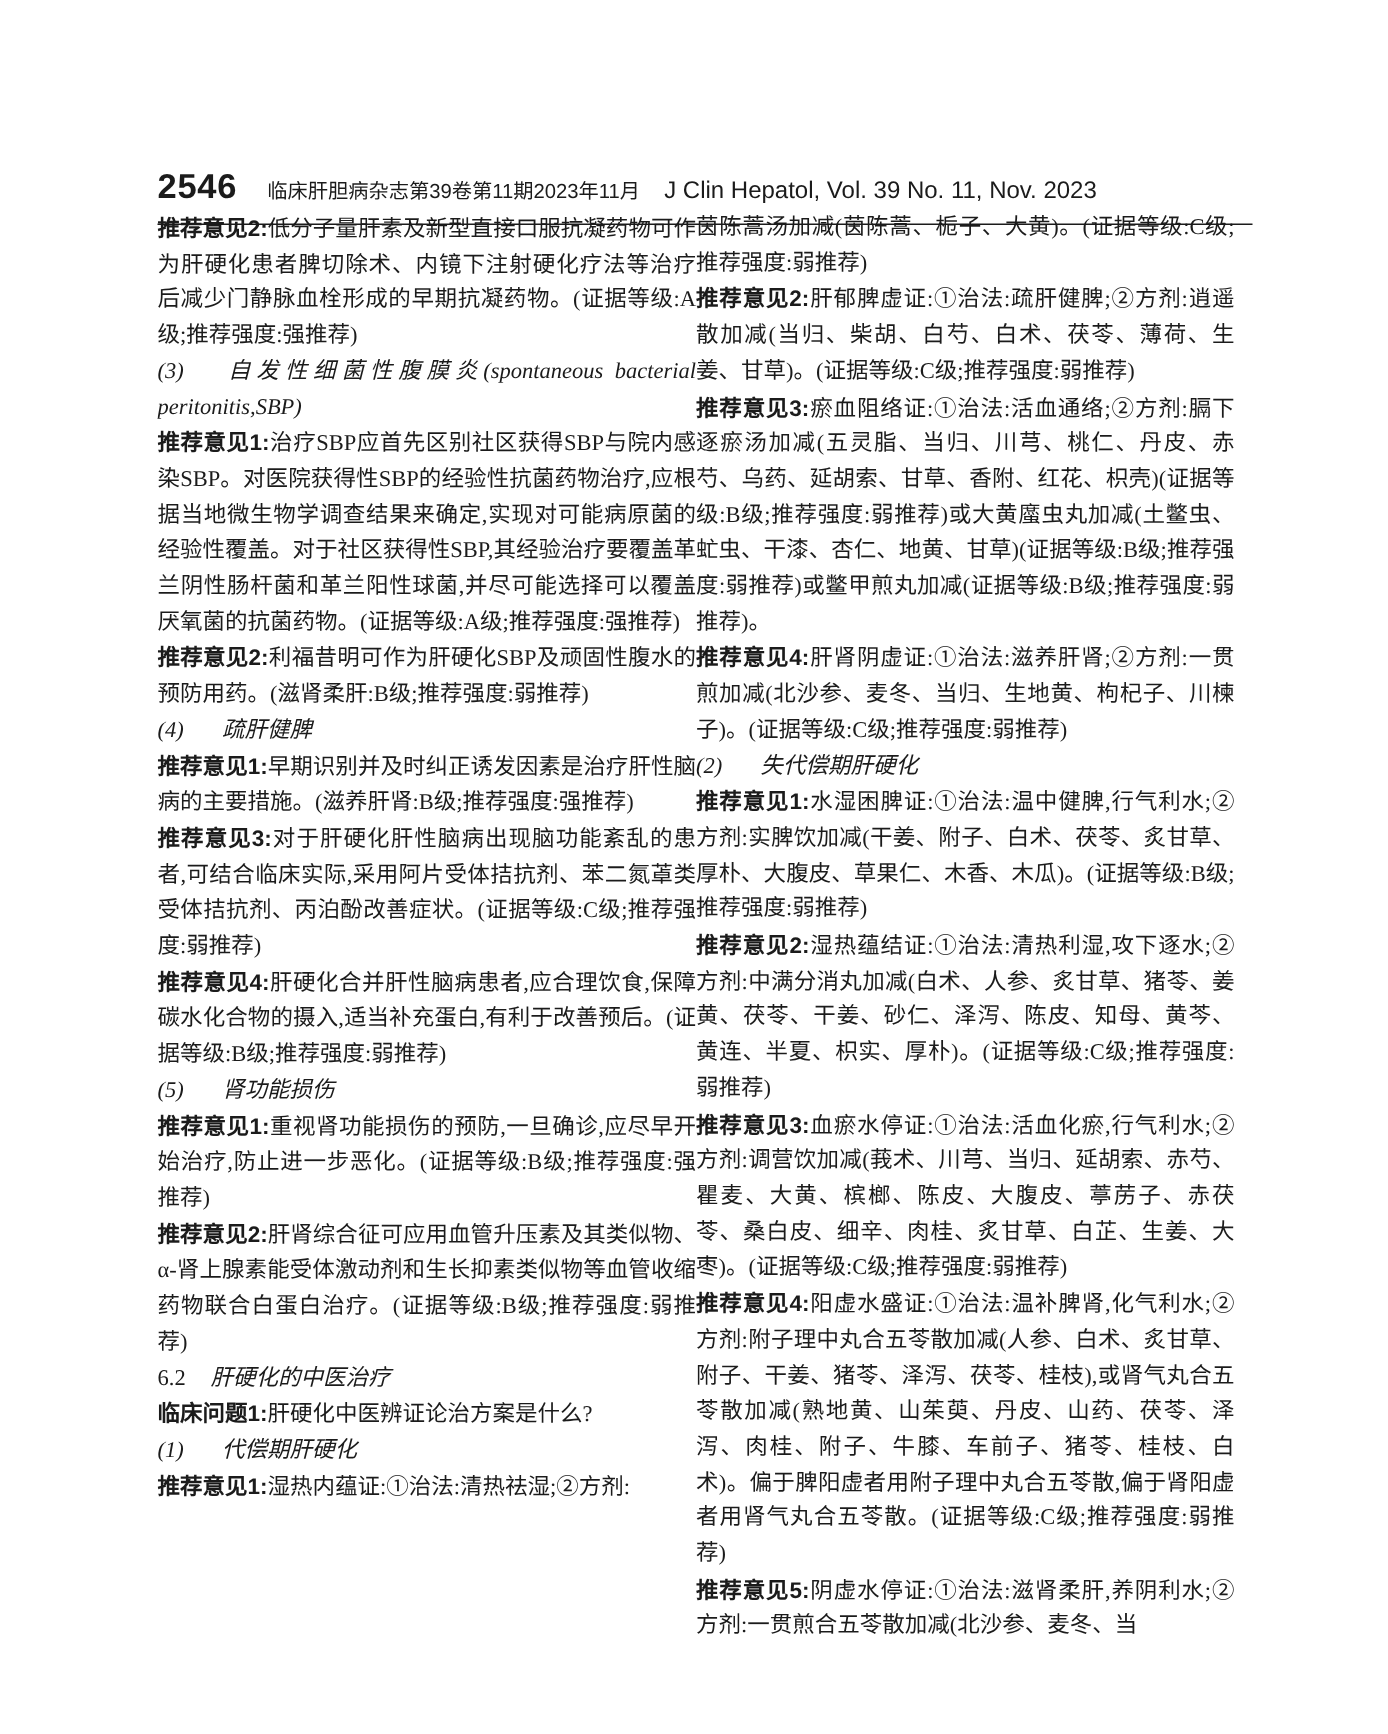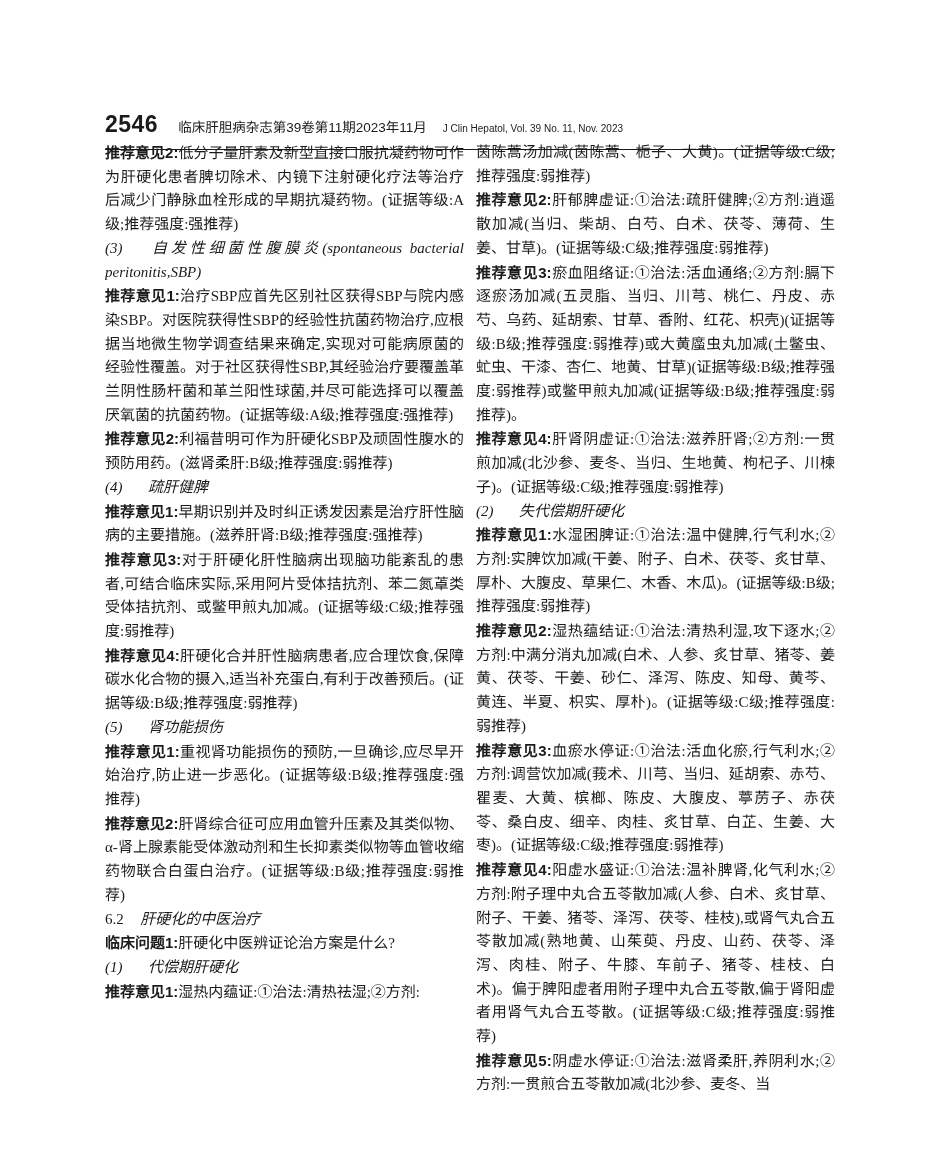--- a/index.html
+++ b/index.html
@@ -23,27 +23,27 @@
   .pagenum{
     font-family:"Liberation Sans","DejaVu Sans",sans-serif;
     font-weight:700;font-size:23px;letter-spacing:.5px;
   }
   .journal-cn{
     font-family:"Liberation Sans","DejaVu Sans",sans-serif;
     font-size:13.5px;margin-left:20px;white-space:nowrap;margin-top:28px;
   }
   .journal-en{
     font-family:"Liberation Sans","DejaVu Sans",sans-serif;
-    font-size:10px;margin-left:16px;white-space:nowrap;
+    font-size:16px;margin-left:16px;white-space:nowrap;
   }
 
   
   .cols{
     position:absolute;left:105px;top:141px;width:730px;height:985px;
-    display:flex;gap:12px;
+    display:flex;
   }
   .col{
     width:359px;
     font-size:15px;
     line-height:23.7px;
     text-align:justify;
     overflow:hidden;
   }
   p.block{margin:0;padding:0}
 
@@ -83,21 +83,21 @@
   </div>
 
   <div class="cols">
     <div class="col">
         <p class="block rec"><b class="lead">推荐意见2:</b><span>低分子量肝素及新型直接口服抗凝药物可作为肝硬化患者脾切除术、内镜下注射硬化疗法等治疗后减少门静脉血栓形成的早期抗凝药物。(证据等级:A级;推荐强度:强推荐)</span></p>
         <p class="block item"><b class="lead">(3)</b><span>自发性细菌性腹膜炎(spontaneous bacterial peritonitis,SBP)</span></p>
         <p class="block rec"><b class="lead">推荐意见1:</b><span>治疗SBP应首先区别社区获得SBP与院内感染SBP。对医院获得性SBP的经验性抗菌药物治疗,应根据当地微生物学调查结果来确定,实现对可能病原菌的经验性覆盖。对于社区获得性SBP,其经验治疗要覆盖革兰阴性肠杆菌和革兰阳性球菌,并尽可能选择可以覆盖厌氧菌的抗菌药物。(证据等级:A级;推荐强度:强推荐)</span></p>
         <p class="block rec"><b class="lead">推荐意见2:</b><span>利福昔明可作为肝硬化SBP及顽固性腹水的预防用药。(滋肾柔肝:B级;推荐强度:弱推荐)</span></p>
         <p class="block item"><b class="lead">(4)</b><span>疏肝健脾</span></p>
         <p class="block rec"><b class="lead">推荐意见1:</b><span>早期识别并及时纠正诱发因素是治疗肝性脑病的主要措施。(滋养肝肾:B级;推荐强度:强推荐)</span></p>
-        <p class="block rec"><b class="lead">推荐意见3:</b><span>对于肝硬化肝性脑病出现脑功能紊乱的患者,可结合临床实际,采用阿片受体拮抗剂、苯二氮䓬类受体拮抗剂、或鳖甲煎丸加减。(证据等级:C级;推荐强度:弱推荐)</span></p>
+        <p class="block rec"><b class="lead">推荐意见3:</b><span>对于肝硬化肝性脑病出现脑功能紊乱的患者,可结合临床实际,采用阿片受体拮抗剂、苯二氮䓬类受体拮抗剂、丙泊酚改善症状。(证据等级:C级;推荐强度:弱推荐)</span></p>
         <p class="block rec"><b class="lead">推荐意见4:</b><span>肝硬化合并肝性脑病患者,应合理饮食,保障碳水化合物的摄入,适当补充蛋白,有利于改善预后。(证据等级:B级;推荐强度:弱推荐)</span></p>
         <p class="block item"><b class="lead">(5)</b><span>肾功能损伤</span></p>
         <p class="block rec"><b class="lead">推荐意见1:</b><span>重视肾功能损伤的预防,一旦确诊,应尽早开始治疗,防止进一步恶化。(证据等级:B级;推荐强度:强推荐)</span></p>
         <p class="block rec"><b class="lead">推荐意见2:</b><span>肝肾综合征可应用血管升压素及其类似物、α-肾上腺素能受体激动剂和生长抑素类似物等血管收缩药物联合白蛋白治疗。(证据等级:B级;推荐强度:弱推荐)</span></p>
         <p class="block section"><b class="lead">6.2</b><span>肝硬化的中医治疗</span></p>
         <p class="block question"><b class="lead">临床问题1:</b><span>肝硬化中医辨证论治方案是什么?</span></p>
         <p class="block item"><b class="lead">(1)</b><span>代偿期肝硬化</span></p>
         <p class="block rec"><b class="lead">推荐意见1:</b><span>湿热内蕴证:①治法:清热祛湿;②方剂:</span></p>
       </div>
     <div class="col">

